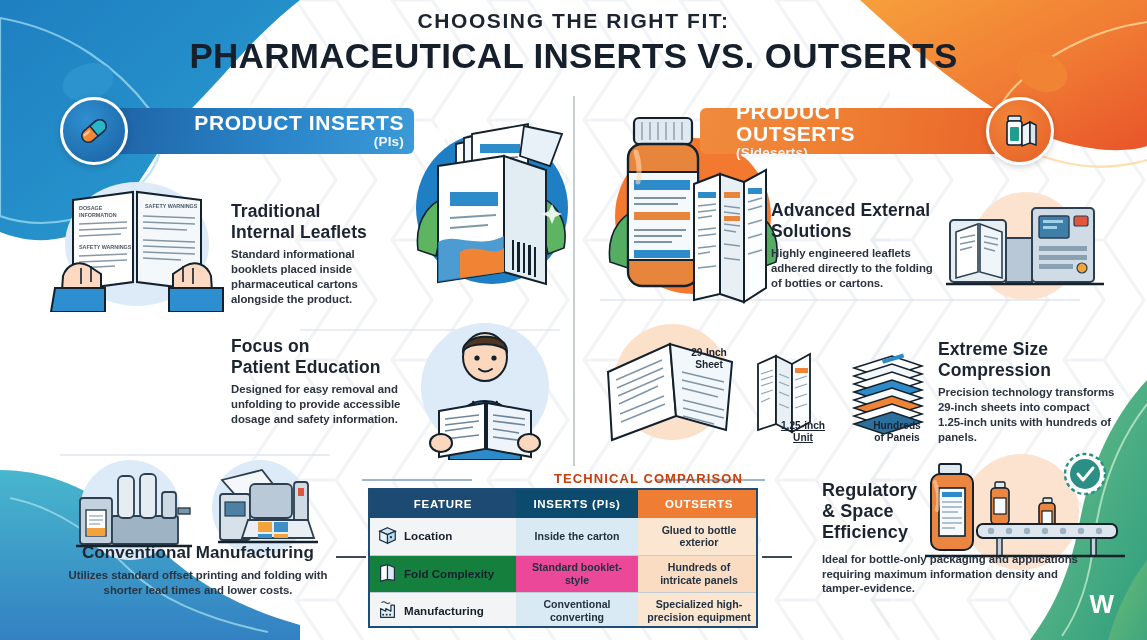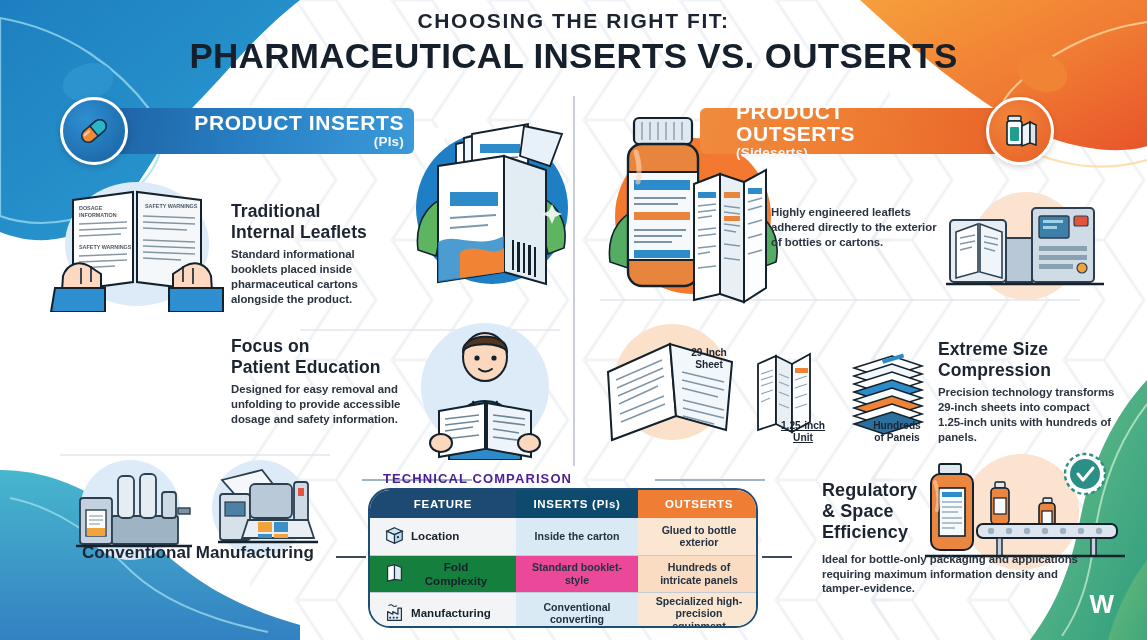--- a/index.html
+++ b/index.html
@@ -97,43 +97,43 @@
     line-height: 1.30; margin-top: 5px; letter-spacing: -.05px;
   }
   .feat.center h3, .feat.center p { text-align: center; }
 
   
   .ill { position: absolute; z-index: 4; }
 
   
   .tc-title {
     position: absolute; left: 383px; top: 471px; width: 360px;
-    text-align: left; z-index: 8;
-    font-size: 13px; font-weight: 800; letter-spacing: 1.1px; color: #4c1d95;
+    text-align: right; z-index: 8;
+    font-size: 13px; font-weight: 800; letter-spacing: 1.1px; color: #c2410c;
   }
   .tc-line { position:absolute; height:1.5px; background:#9fb4c4; top: 479px; z-index: 5; }
   .tc-line.l { left: 362px; width: 110px; }
   .tc-line.r { left: 655px; width: 110px; }
 
   .table-card {
     position: absolute; left: 368px; top: 488px; width: 390px; height: 140px;
-    border: 2px solid #1e4d73; border-radius: 22px; overflow: hidden;
+    border: 2px solid #1e4d73; border-radius: 0; overflow: hidden;
     background: #fff; z-index: 8;
   }
   table.cmp { width: 100%; border-collapse: collapse; table-layout: fixed; }
   table.cmp th {
     height: 28px; font-size: 11.5px; font-weight: 800; letter-spacing: .7px;
     color: #fff; text-align: center;
   }
   th.c-feature  { background: #1d4a72; width: 146px; }
   th.c-inserts  { background: #0c4a6e; width: 122px; }
   th.c-outserts { background: #ef7d33; width: 122px; }
 
   table.cmp td { height: 37px; font-size: 10.6px; font-weight: 700; color: #233140;
-                 text-align: center; vertical-align: middle; padding: 2px 15px;
+                 text-align: center; vertical-align: middle; padding: 2px 8px;
                  line-height: 1.18; }
   td.f-cell { background: #f3f4f6; text-align: left; padding-left: 8px; }
   td.f-cell .fc-in { display:flex; align-items:center; gap:7px; }
   td.f-cell .fc-label { font-size: 11.6px; font-weight: 800; color: #16202c; }
   td.i-cell { background: #d9eaf4; }
   td.o-cell { background: #fbe6d2; }
   tr.alt td.f-cell { background: #15803d; }
   tr.alt td.i-cell { background: #ec4899; }
   tr.alt td.o-cell { background: #f9dcc2; }
   table.cmp tr + tr td { border-top: 1px solid #c2ccd6; }
@@ -393,20 +393,21 @@
     <path d="M186 62 L246 62 L252 80 L180 80 Z" fill="#e9eff4" stroke="#2b3f50" stroke-width="1.8"></path>
     <rect x="196" y="64" width="14" height="10" fill="#f2a33c"></rect>
     <rect x="212" y="64" width="14" height="10" fill="#3d8fc8"></rect>
     <rect x="196" y="76" width="14" height="4" fill="#3d8fc8"></rect>
     <rect x="212" y="76" width="14" height="4" fill="#f2a33c"></rect>
     <line x1="156" y1="84" x2="256" y2="84" stroke="#15222c" stroke-width="2.4"></line>
   </svg>
 
   <div class="feat center" style="left:62px; top:543px; width:272px;">
     <h3 style="font-size:17px;">Conventional Manufacturing</h3>
+    <p>Utilizes standard offset printing and folding with shorter lead times and lower costs.</p>
   </div>
   <div class="dash-connect" style="left:336px; top:556px; width:30px;"></div>
 
   <svg class="ill" style="left:598px; top:112px;" width="190" height="200" viewBox="0 0 190 200">
     <circle cx="95" cy="104" r="78" fill="#f2792f"></circle>
     <path d="M12 150 C8 118 26 98 48 96 C36 118 34 138 30 156 Z" fill="#55ad63" stroke="#12212c" stroke-width="1.6"></path>
     <path d="M178 150 C184 118 164 98 142 96 C154 118 158 138 162 156 Z" fill="#55ad63" stroke="#12212c" stroke-width="1.6"></path>
 
     <rect x="36" y="6" width="58" height="26" rx="5" fill="#dfe9ef" stroke="#12212c" stroke-width="2.2"></rect>
     <g stroke="#93a6b4" stroke-width="1.6">
@@ -456,21 +457,22 @@
         <line x1="150" y1="98" x2="164" y2="94"></line>
       <line x1="150" y1="112" x2="164" y2="108"></line>
         <line x1="150" y1="126" x2="164" y2="122"></line>
       <line x1="150" y1="142" x2="164" y2="138"></line>
       </g>
     <rect x="126" y="104" width="16" height="5" fill="#e8853d"></rect>
     <path d="M138 20 L141 28 L149 31 L141 34 L138 42 L135 34 L127 31 L135 28 Z" fill="#ffffff" opacity=".9"></path>
   </svg>
 
   <div class="feat" style="left:771px; top:200px; width:175px;">
-    <p>Highly engineered leaflets adhered directly to the exterior of botties or cartons.</p>
+    <h3>Advanced External<br>Solutions</h3>
+    <p>Highly engineered leaflets adhered directly to the folding of botties or cartons.</p>
   </div>
 
   <svg class="ill" style="left:938px; top:190px;" width="175" height="115" viewBox="0 0 175 115">
     <circle cx="88" cy="56" r="54" fill="#fbe3d0"></circle>
     <rect x="12" y="30" width="56" height="62" rx="4" fill="#e7eef3" stroke="#2b3f50" stroke-width="2"></rect>
     <path d="M18 42 L40 34 L40 82 L18 88 Z" fill="#ffffff" stroke="#2b3f50" stroke-width="1.6"></path>
     <path d="M42 34 L64 42 L64 88 L42 82 Z" fill="#f0f5f9" stroke="#2b3f50" stroke-width="1.6"></path>
     <g stroke="#7f97a8" stroke-width="1.3">
         <line x1="22" y1="48" x2="37" y2="45"></line>
         <line x1="22" y1="54" x2="37" y2="51"></line>

